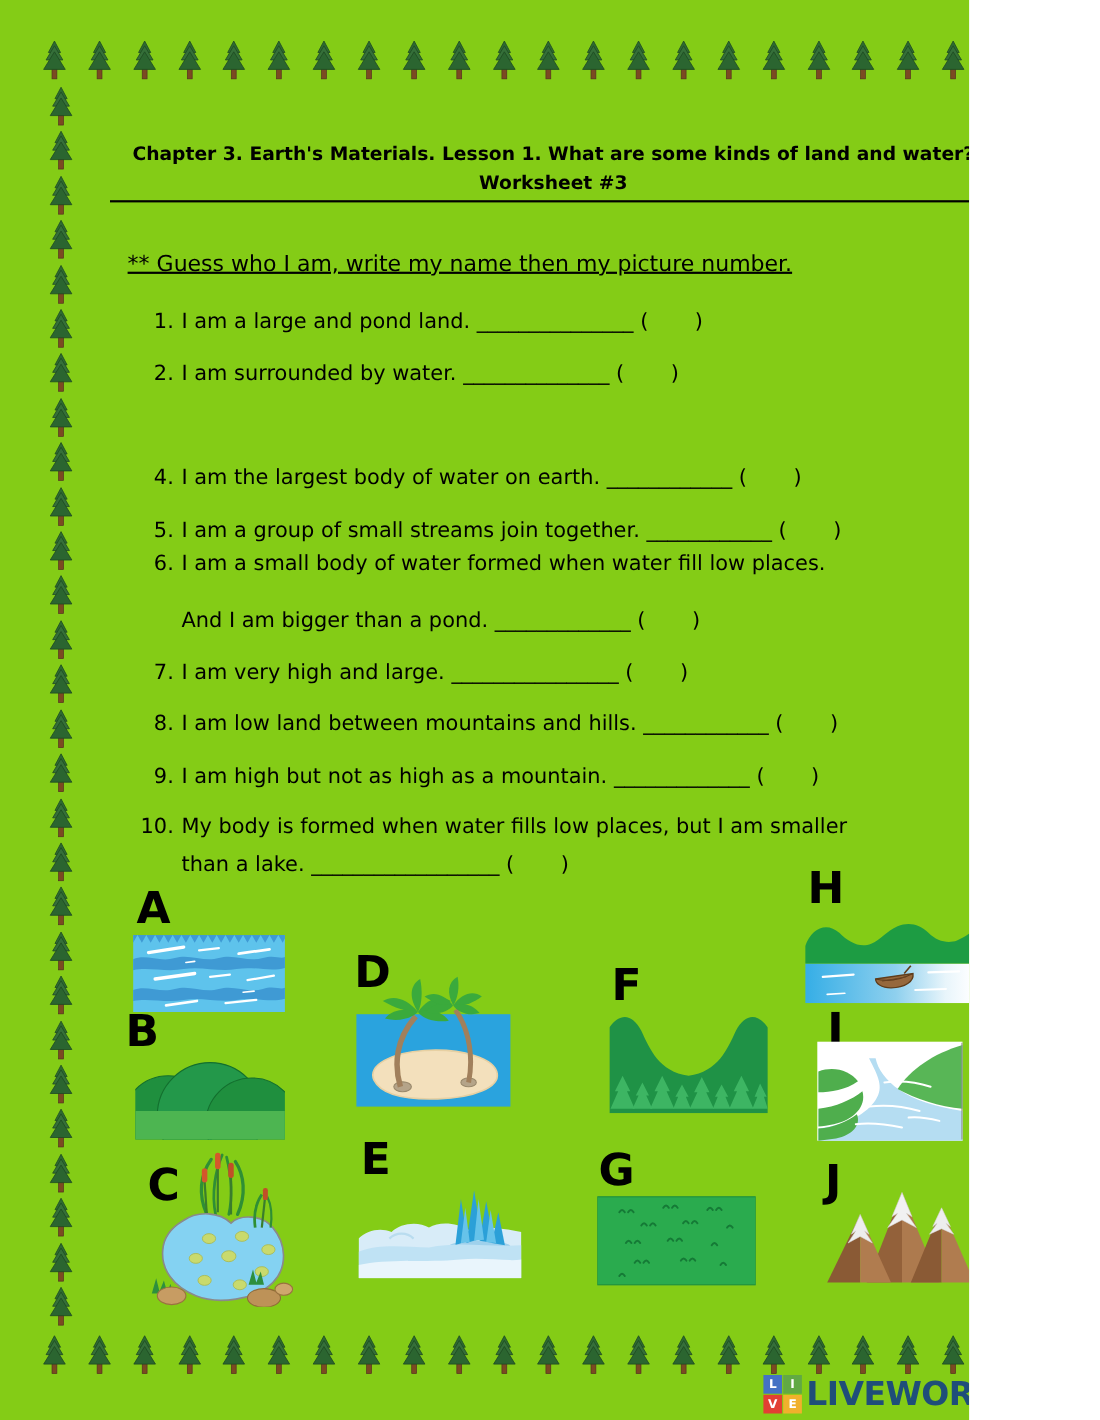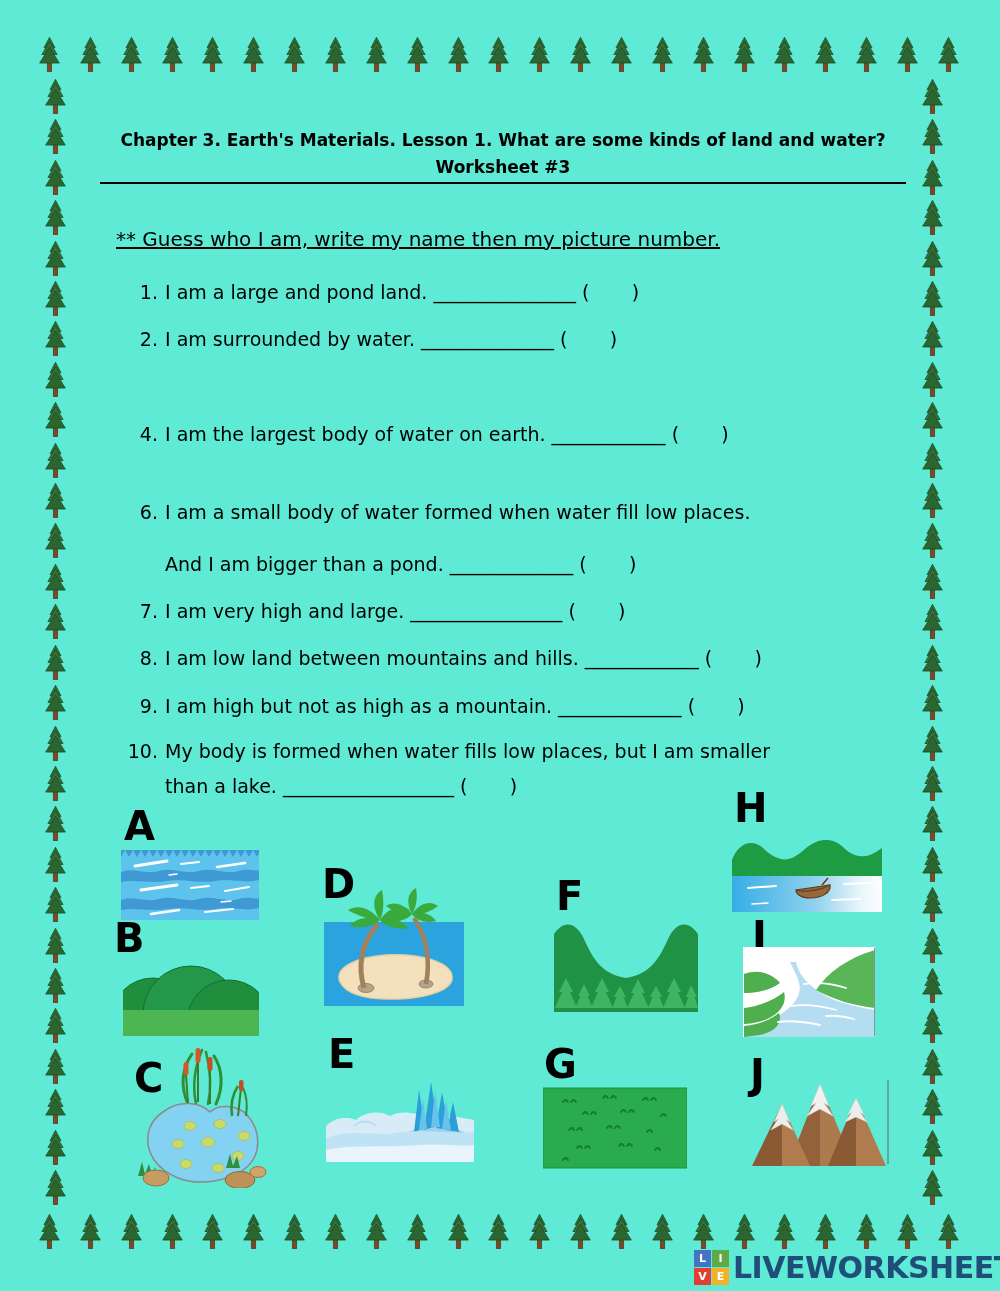--- a/index.html
+++ b/index.html
@@ -1,17 +1,17 @@
 <!DOCTYPE html>
 <html><head>
 <meta charset="utf-8">
 <style>
   html,body{margin:0;padding:0;}
   body{width:1000px;height:1291px;background:#ffffff;font-family:"DejaVu Sans",sans-serif;color:#000;}
-  .sheet{position:relative;width:1000px;height:1291px;overflow:hidden;background:#5eead4;}
+  .sheet{position:relative;width:881px;height:1291px;overflow:hidden;background:#84cc16;}
 
   
   .tree-row{position:absolute;display:flex;justify-content:space-between;}
   #tree-top{left:36px;top:36px;width:926px;height:38px;}
   #tree-bottom{left:36px;top:1213px;width:926px;height:38px;}
   .tree-col{position:absolute;display:flex;flex-direction:column;justify-content:space-between;}
   #tree-left{left:42px;top:78px;width:28px;height:1128px;}
   #tree-right{left:919px;top:78px;width:28px;height:1128px;}
   .tree{display:block;line-height:0;}
   .tree svg{width:27px;height:37px;display:block;}
@@ -877,20 +877,23 @@
   <div class="instruction">** Guess who I am, write my name then my picture number.</div>
 
   <div class="q" style="top:280px">
     <span class="qnum">1.</span><span>I am a large and pond land.</span> <span class="blank">_______________</span> <span>(&nbsp;&nbsp;&nbsp;&nbsp;&nbsp;&nbsp;&nbsp;)</span>
   </div>
   <div class="q" style="top:327px">
     <span class="qnum">2.</span><span>I am surrounded by water.</span> <span class="blank">______________</span> <span>(&nbsp;&nbsp;&nbsp;&nbsp;&nbsp;&nbsp;&nbsp;)</span>
   </div>
   <div class="q" style="top:422px">
     <span class="qnum">4.</span><span>I am the largest body of water on earth.</span> <span class="blank">____________</span> <span>(&nbsp;&nbsp;&nbsp;&nbsp;&nbsp;&nbsp;&nbsp;)</span>
+  </div>
+  <div class="q" style="top:470px">
+    <span class="qnum">5.</span><span>I am a group of small streams join together.</span> <span class="blank">____________</span> <span>(&nbsp;&nbsp;&nbsp;&nbsp;&nbsp;&nbsp;&nbsp;)</span>
   </div>
   <div class="q" style="top:500px">
     <span class="qnum">6.</span><span>I am a small body of water formed when water fill low places.</span>
   </div>
   <div class="q qcont" style="top:552px">
     <span>And I am bigger than a pond.</span> <span class="blank">_____________</span> <span>(&nbsp;&nbsp;&nbsp;&nbsp;&nbsp;&nbsp;&nbsp;)</span>
   </div>
   <div class="q" style="top:599px">
     <span class="qnum">7.</span><span>I am very high and large.</span> <span class="blank">________________</span> <span>(&nbsp;&nbsp;&nbsp;&nbsp;&nbsp;&nbsp;&nbsp;)</span>
   </div>

